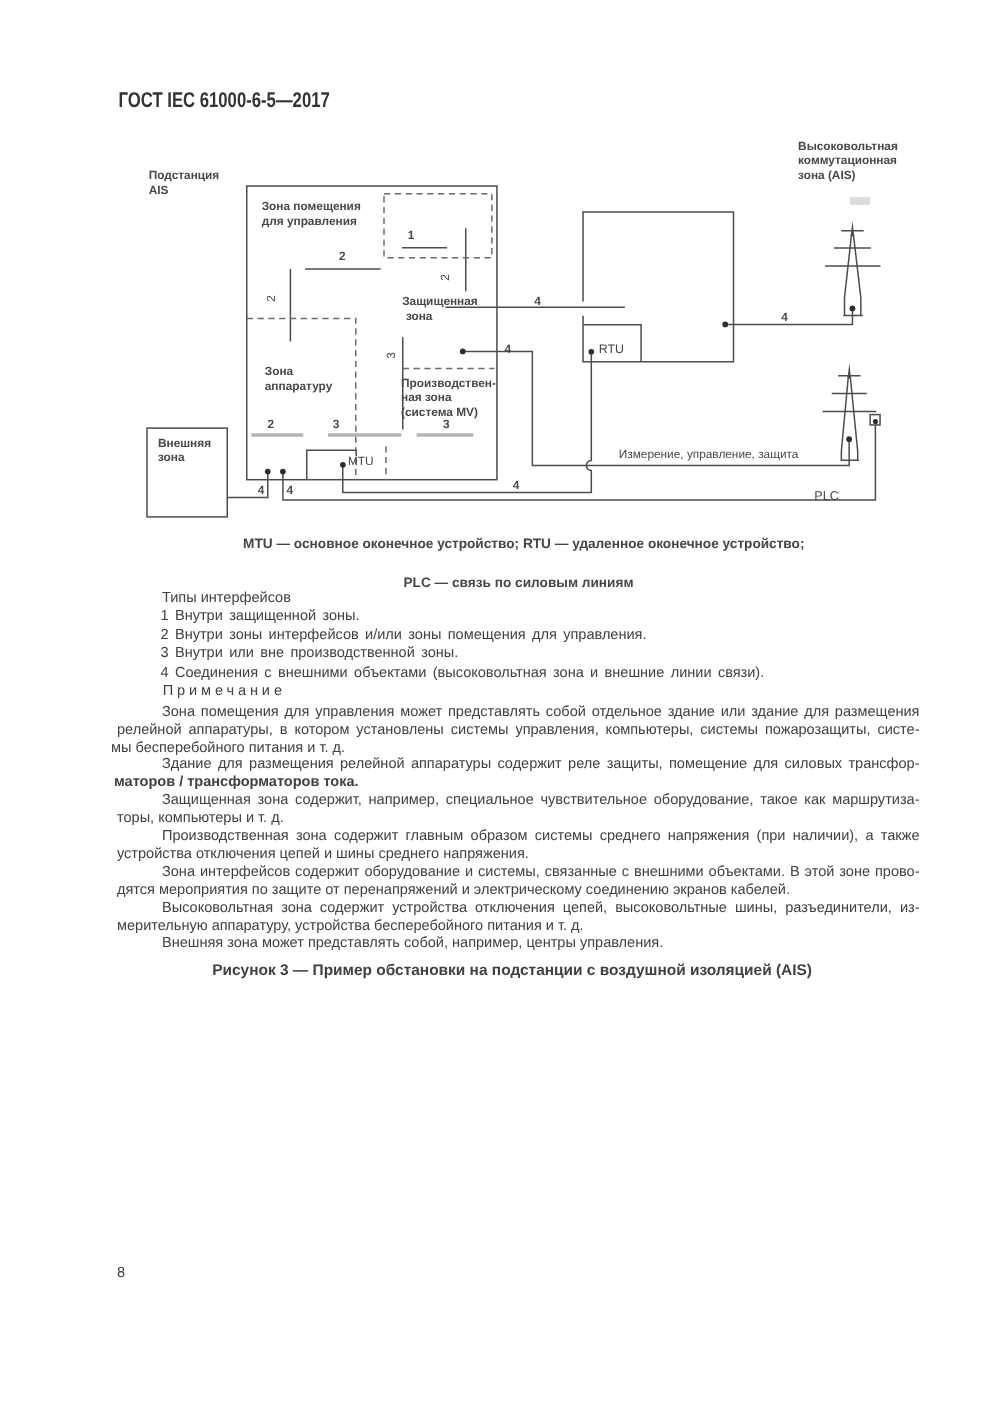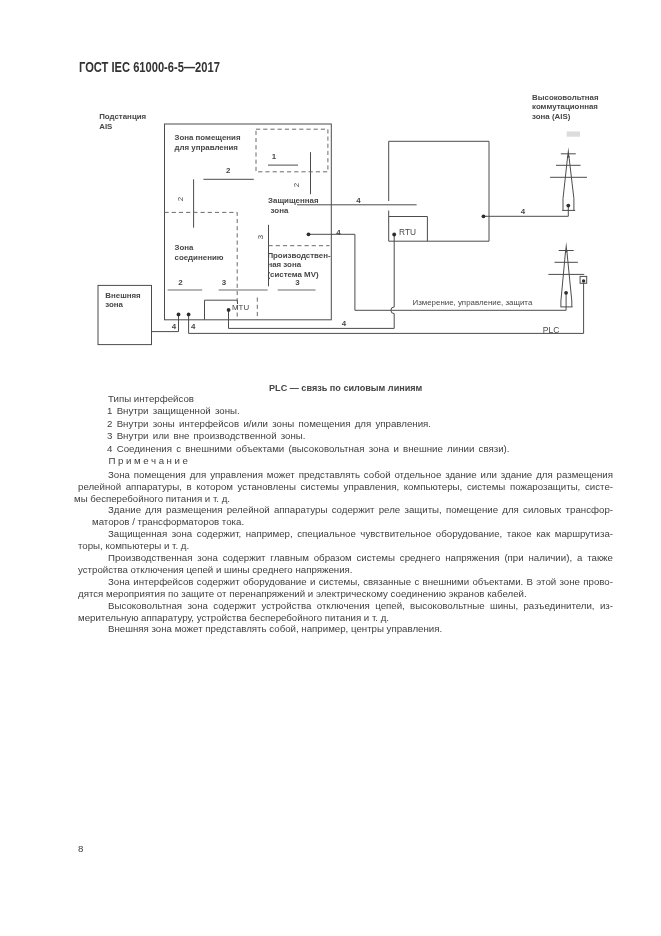--- a/index.html
+++ b/index.html
@@ -108,21 +108,21 @@
       <circle cx="483.5" cy="216.3" r="1.9"></circle>
       <circle cx="568.3" cy="205.6" r="1.9"></circle>
       <circle cx="566.1" cy="292.8" r="1.9"></circle>
       <circle cx="583.6" cy="281" r="1.7"></circle>
     </g>
   </svg>
 
   <div class="abs dlabel ctr" style="left:122.7px;top:112.3px;"><span>Подстанция</span><br><span>AIS</span></div>
   <div class="abs dlabel ctr" style="left:207.5px;top:133.2px;"><span>Зона помещения</span><br><span>для управления</span></div>
   <div class="abs dlabel ctr" style="left:293.3px;top:148px;margin-top:48px;"><span>Защищенная</span><br><span style="position:relative;left:2.5px;">зона</span></div>
-  <div class="abs dlabel ctr" style="left:199px;top:243px;"><span>Зона</span><br><span>соединению</span></div>
+  <div class="abs dlabel ctr" style="left:199px;top:243px;"><span>Зона</span><br><span>аппаратуру</span></div>
   <div class="abs dlabel ctr" style="left:299px;top:250.8px;"><span>Производствен-</span><br><span>ная зона</span><br><span>(система MV)</span></div>
   <div class="abs dlabel ctr" style="left:565.3px;top:92.5px;"><span>Высоковольтная</span><br><span>коммутационная</span><br><span>зона (AIS)</span></div>
   <div class="abs dlabel ctr" style="left:123px;top:290.9px;"><span>Внешняя</span><br><span>зона</span></div>
   <div class="abs dnum" style="left:208px;top:304.3px;padding-left:24px;">MTU</div>
   <div class="abs dnum" style="left:399.1px;top:227.7px;font-size:8.3px;">RTU</div>
   <div class="abs dnum" style="left:509.8px;top:325.6px;font-size:8.5px;padding-left:33px;">PLC</div>
   <div class="abs dlabel" style="left:412.5px;top:297.8px;">Измерение, управление, защита</div>
 
   <div class="abs dnum ctr" style="left:274px;top:152.5px;">1</div>
   <div class="abs dnum ctr" style="left:228.2px;top:167.4px;">2</div>
@@ -132,44 +132,46 @@
   <div class="abs dnum ctr" style="left:180.5px;top:279.3px;">2</div>
   <div class="abs dnum ctr" style="left:224px;top:279.3px;">3</div>
   <div class="abs dnum ctr" style="left:297.5px;top:279.3px;">3</div>
   <div class="abs dnum ctr" style="left:358.4px;top:196.6px;">4</div>
   <div class="abs dnum ctr" style="left:338.5px;top:229.4px;">4</div>
   <div class="abs dnum ctr" style="left:523px;top:208.3px;">4</div>
   <div class="abs dnum ctr" style="left:344px;top:319.8px;">4</div>
   <div class="abs dnum ctr" style="left:174px;top:322.8px;">4</div>
   <div class="abs dnum ctr" style="left:193.2px;top:322.8px;">4</div>
 
+  <div class="abs footnote ctr" style="left:349.2px;top:358.3px;">MTU — основное оконечное устройство; RTU — удаленное оконечное устройство;</div>
   <div class="abs footnote ctr" style="left:345.7px;top:368px;margin-top:16px;">PLC — связь по силовым линиям</div>
 
   <div class="abs body-line" style="left:108px;top:393.9px;">Типы интерфейсов</div>
   <div id="iface-items">
       <div class="body-line" style="left: 107px; word-spacing: 1.55px; top: 406.3px;">1 Внутри защищенной зоны.</div>
       <div class="body-line" style="left: 107px; word-spacing: 1.55px; top: 418.7px;">2 Внутри зоны интерфейсов и/или зоны помещения для управления.</div>
       <div class="body-line" style="left: 107px; word-spacing: 1.55px; top: 431.1px;">3 Внутри или вне производственной зоны.</div>
       <div class="body-line" style="left: 107px; word-spacing: 1.55px; top: 443.5px;">4 Соединения с внешними объектами (высоковольтная зона и внешние линии связи).</div>
     </div>
 
   <div class="abs body-line note-head" style="left:108.5px;top:456.2px;">Примечание</div>
   <div id="note-lines">
       <div class="body-line just" style="left: 108px; top: 469.7px; width: 505px;">Зона помещения для управления может представлять собой отдельное здание или здание для размещения</div>
       <div class="body-line just" style="left: 78px; top: 481.6px; width: 535px;">релейной аппаратуры, в котором установлены системы управления, компьютеры, системы пожарозащиты, систе-</div>
       <div class="body-line" style="left: 74px; top: 493.5px; text-align: center;">мы бесперебойного питания и т. д.</div>
       <div class="body-line just" style="left: 108px; top: 505.4px; width: 505px;">Здание для размещения релейной аппаратуры содержит реле защиты, помещение для силовых трансфор-</div>
-      <div class="body-line" style="left: 92px; top: 517.3px;">маторов / трансформаторов тока.</div>
+      <div class="body-line" style="left: 76px; top: 517.3px; font-weight: bold;">маторов / трансформаторов тока.</div>
       <div class="body-line just" style="left: 108px; top: 529.2px; width: 505px;">Защищенная зона содержит, например, специальное чувствительное оборудование, такое как маршрутиза-</div>
       <div class="body-line" style="left: 78px; top: 541.1px;">торы, компьютеры и т. д.</div>
       <div class="body-line just" style="left: 108px; top: 553px; width: 505px;">Производственная зона содержит главным образом системы среднего напряжения (при наличии), а также</div>
       <div class="body-line" style="left: 78px; top: 564.9px;">устройства отключения цепей и шины среднего напряжения.</div>
       <div class="body-line just" style="left: 108px; top: 576.8px; width: 505px;">Зона интерфейсов содержит оборудование и системы, связанные с внешними объектами. В этой зоне прово-</div>
       <div class="body-line" style="left: 78px; top: 588.7px;">дятся мероприятия по защите от перенапряжений и электрическому соединению экранов кабелей.</div>
       <div class="body-line just" style="left: 108px; top: 600.6px; width: 505px;">Высоковольтная зона содержит устройства отключения цепей, высоковольтные шины, разъединители, из-</div>
       <div class="body-line" style="left: 78px; top: 612.5px;">мерительную аппаратуру, устройства бесперебойного питания и т. д.</div>
       <div class="body-line" style="left: 108px; top: 624.4px;">Внешняя зона может представлять собой, например, центры управления.</div>
     </div>
 
+  <div class="abs body-line ctr" style="left:341.4px;top:642.9px;font-size:10.3px;">Рисунок 3 — Пример обстановки на подстанции с воздушной изоляцией (AIS)</div>
 
   <div class="abs body-line" style="left:78px;top:843.5px;">8</div>
 
 </div>
 
 </body></html>

